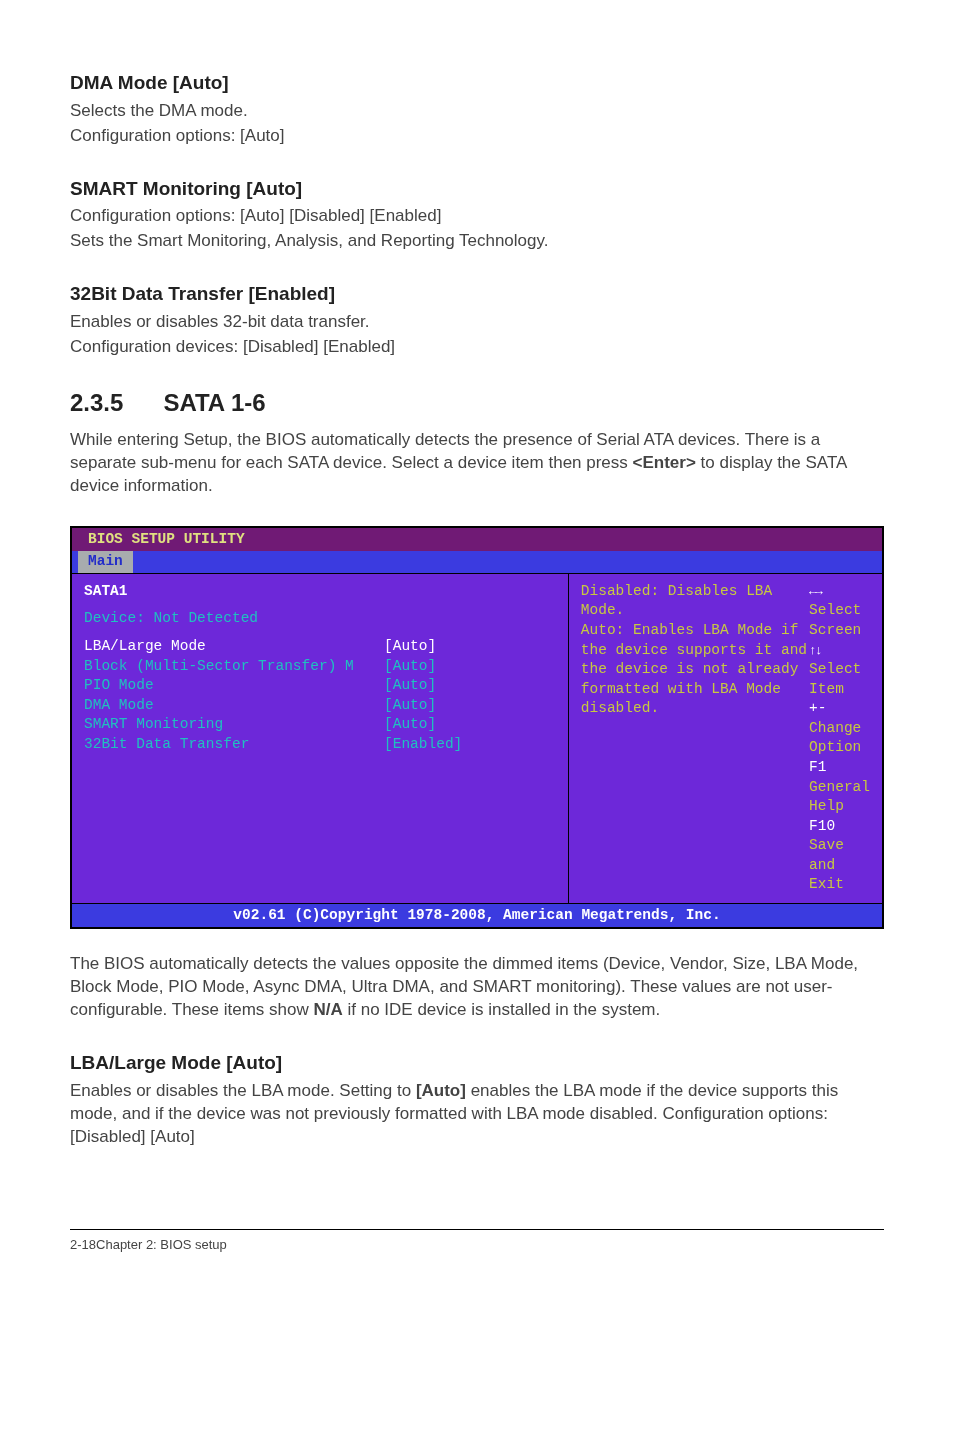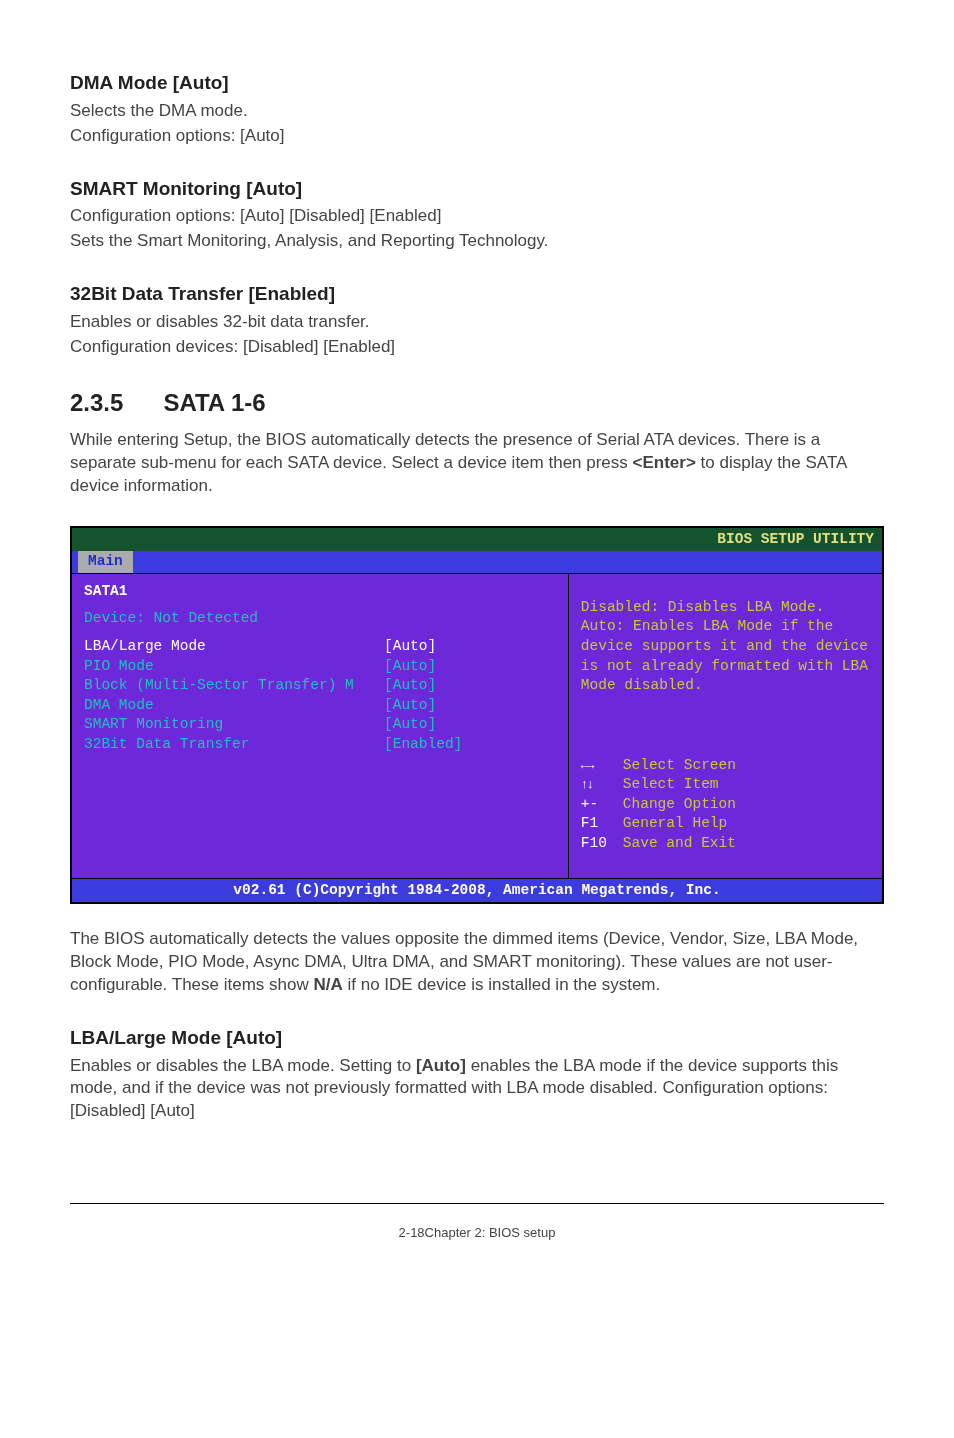--- a/index.html
+++ b/index.html
@@ -29,24 +29,24 @@
 
   .bios-frame {
     width: 100%;
     border: 2px solid #000;
     margin: 18px 0 24px 0;
     background: #3b3be0;
     font-family: "Courier New", monospace;
     font-size: 14.5px;
   }
   .bios-titlebar {
-    background: #14532d;
+    background: #701a75;
     color: #e0e080;
-    text-align: right;
-    padding: 2px 8px;
+    text-align: left;
+    padding: 2px 16px;
     font-weight: bold;
   }
   .bios-tabrow {
     background: #3b3be0;
     padding: 0 0 0 6px;
   }
   .bios-tab {
     display: inline-block;
     background: #a8acae;
     color: #242dc9;
@@ -60,23 +60,23 @@
     border-top: 1px solid #000;
     min-height: 300px;
   }
   .bios-left {
     flex: 62;
     border-right: 1px solid #000;
     padding: 8px 12px;
   }
   .bios-right {
     flex: 38;
-    padding: 24px 12px;
+    padding: 8px 12px;
     display: flex;
-    flex-direction: column;
+    flex-direction: row;
     font-family: Liberation Mono, monospace;
   }
   .bios-left .active { color: #fff; }
   .bios-left .lbl { display: inline-block; width: 300px; }
   .bios-left .val { color: #20c0c0; }
   .bios-left .val.sel { color: #fff; }
   .bios-left .row { white-space: pre; }
   .bios-right .help { margin-bottom: 60px; }
   .bios-right .keys .key { color: #fff; display: inline-block; width: 42px; }
   .bios-right .keys .arrowkey { color: #fff; display: inline-block; width: 42px; letter-spacing: -2px; font-size: 13px; }
@@ -85,25 +85,25 @@
     color: #fff;
     text-align: center;
     padding: 2px 0;
     font-weight: bold;
     border-top: 1px solid #000;
   }
 
   .pagefoot {
     margin-top: 80px;
     border-top: 1px solid #000;
-    padding-top: 20px;
+    padding-top: 6px;
     font-size: 13px;
     color: #444;
     display: flex;
-    justify-content: center;
+    justify-content: flex-start;
   }
 </style>
 </head>
 <body>
 
 <div class="sec">
   <div class="sec-title">DMA Mode [Auto]</div>
   <p>Selects the DMA mode.</p>
   <p>Configuration options: [Auto]</p>
 </div>
@@ -135,40 +135,40 @@
     <span class="bios-tab">Main</span>
   </div>
   <div class="bios-body">
     <div class="bios-left">
       <div style="color:#fff;font-weight:bold;">SATA1</div>
       <div style="height:8px;"></div>
       <div style="color:#20c0c0;">Device: Not Detected</div>
       <div style="height:8px;"></div>
       <div id="bios-rows">
           <div class="row"><span class="lbl active" style="color: rgb(255, 255, 255);">LBA/Large Mode</span><span class="val sel">[Auto]</span></div>
+          <div class="row"><span class="lbl" style="color: rgb(32, 192, 192);">Block (Multi-Sector Transfer) M</span><span class="val">[Auto]</span></div>
           <div class="row"><span class="lbl" style="color: rgb(32, 192, 192);">PIO Mode</span><span class="val">[Auto]</span></div>
-          <div class="row"><span class="lbl" style="color: rgb(32, 192, 192);">Block (Multi-Sector Transfer) M</span><span class="val">[Auto]</span></div>
           <div class="row"><span class="lbl" style="color: rgb(32, 192, 192);">DMA Mode</span><span class="val">[Auto]</span></div>
           <div class="row"><span class="lbl" style="color: rgb(32, 192, 192);">SMART Monitoring</span><span class="val">[Auto]</span></div>
           <div class="row"><span class="lbl" style="color: rgb(32, 192, 192);">32Bit Data Transfer</span><span class="val">[Enabled]</span></div>
         </div>
     </div>
     <div class="bios-right">
       <div class="help" style="white-space:pre-line;">Disabled: Disables LBA Mode.
 Auto: Enables LBA Mode if the device supports it and the device is not already formatted with LBA Mode disabled.</div>
       <div class="keys" id="bios-keys">
           <div><span class="arrowkey">←→</span><span>Select Screen</span></div>
           <div><span class="arrowkey">↑↓</span><span>Select Item</span></div>
           <div><span class="key">+-</span><span>Change Option</span></div>
           <div><span class="key">F1</span><span>General Help</span></div>
           <div><span class="key">F10</span><span>Save and Exit</span></div>
         </div>
     </div>
   </div>
-  <div class="bios-footer">v02.61 (C)Copyright 1984-2008, American Megatrends, Inc.</div>
+  <div class="bios-footer">v02.61 (C)Copyright 1978-2008, American Megatrends, Inc.</div>
 </div>
 
 <div class="sec">
   <p>
     <span>The BIOS automatically detects the values opposite the dimmed items (Device, Vendor, Size, LBA Mode, Block Mode, PIO Mode, Async DMA, Ultra DMA, and SMART monitoring). These values are not user-configurable. These items show </span><span class="bold">N/A</span><span> if no IDE device is installed in the system.</span>
   </p>
 </div>
 
 <div class="sec">
   <div class="sec-title">LBA/Large Mode [Auto]</div>

